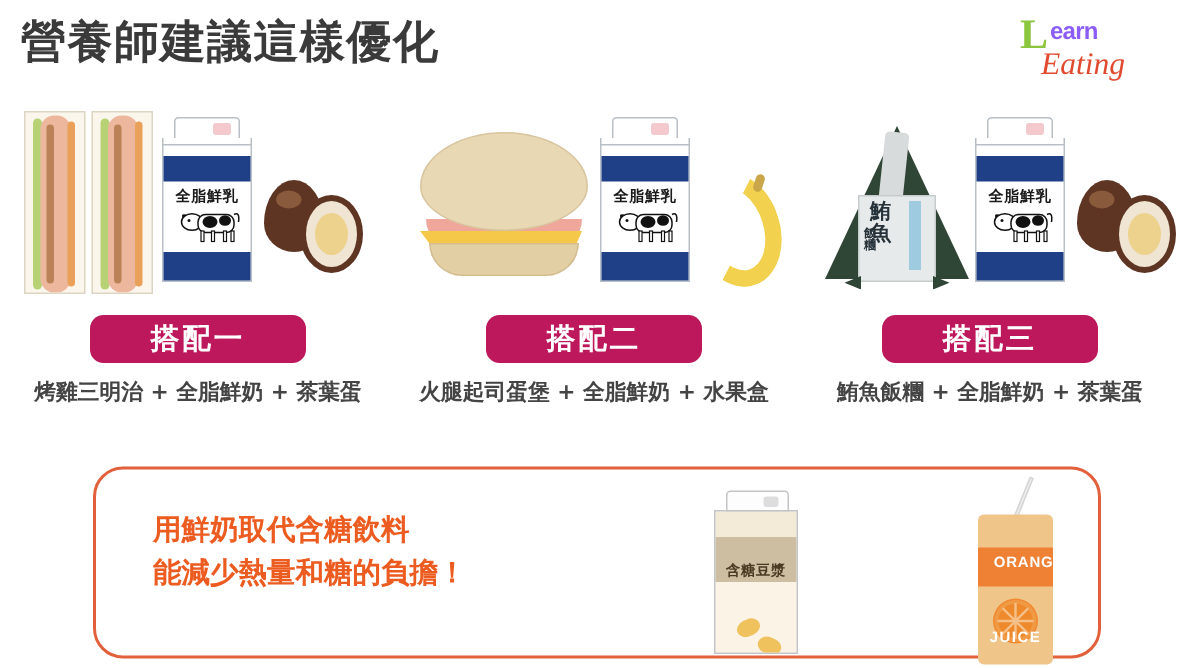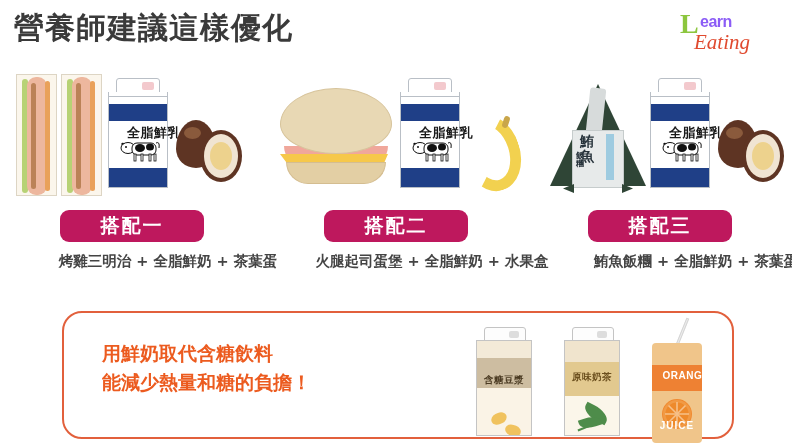--- a/index.html
+++ b/index.html
@@ -59,21 +59,20 @@
     display:flex;align-items:center;justify-content:center;
     font-size:19px;font-weight:bold;letter-spacing:2px;
     font-family:"DejaVu Sans","Liberation Sans",sans-serif;
   }
   .caption{
     position:absolute;top:182px;left:0;width:264px;
     text-align:center;
     font-size:14.5px;font-weight:bold;color:#444444;
     font-family:"DejaVu Sans","Liberation Sans",sans-serif;
     white-space:nowrap;
-    padding-left:36px;
   }
 
   
   .milk{position:absolute;width:62px;height:112px;}
   .milk .mk-body{
     position:absolute;left:0;top:18px;width:60px;height:92px;
     background:#ffffff;border:1px solid #b9bfc6;
     box-sizing:border-box;
   }
   .milk .mk-top{
@@ -89,24 +88,23 @@
   .milk .mk-band-top{
     position:absolute;left:1px;top:26px;width:58px;height:17px;
     background:#1f3f87;
   }
   .milk .mk-band-bot{
     position:absolute;left:1px;top:90px;width:58px;height:19px;
     background:#1f3f87;
   }
   .milk .mk-label{
     position:absolute;left:0;top:46px;width:60px;
-    text-align:center;font-size:13px;font-weight:bold;color:#1a1a1a;
+    text-align:center;font-size:10px;font-weight:bold;color:#1a1a1a;
     font-family:"DejaVu Sans","Liberation Sans",sans-serif;
     letter-spacing:0.5px;
-    padding-left:16px;
   }
   .milk .mk-stamp{
     position:absolute;right:5px;top:3px;width:12px;height:8px;
     background:#f3c9cd;border-radius:2px;
   }
   .milk .mk-cow{position:absolute;left:8px;top:60px;width:46px;height:26px;}
 
   
   .eggs{position:absolute;width:66px;height:64px;}
   .eggs .egg-whole{
@@ -472,31 +470,20 @@
       <div class="dk-top">
         <div class="dk-stamp"></div>
       </div>
       <div class="dk-body">
         <div class="bean b1"></div>
         <div class="bean b2"></div>
       </div>
       <div class="dk-label">含糖豆漿</div>
     </div>
 
-    <div class="drink tea" style="left:500px;top:14px;">
-      <div class="dk-top">
-        <div class="dk-stamp"></div>
-      </div>
-      <div class="dk-body">
-        <div class="stem"></div>
-        <div class="leaf l1"></div>
-        <div class="leaf l2"></div>
-      </div>
-      <div class="dk-label">原味奶茶</div>
-    </div>
 
     <div class="drink oj" style="left:588px;top:16px;">
       <div class="oj-straw"></div>
       <div class="oj-body">
         <div class="oj-band"></div>
         <div class="oj-title">ORANGE</div>
         <svg class="oj-slice" viewBox="0 0 30 30">
           <circle cx="15" cy="15" r="14" fill="#f19a45"></circle>
           <circle cx="15" cy="15" r="11.5" fill="#ee8a2b"></circle>
           <g stroke="#f6c08a" stroke-width="1.6">

